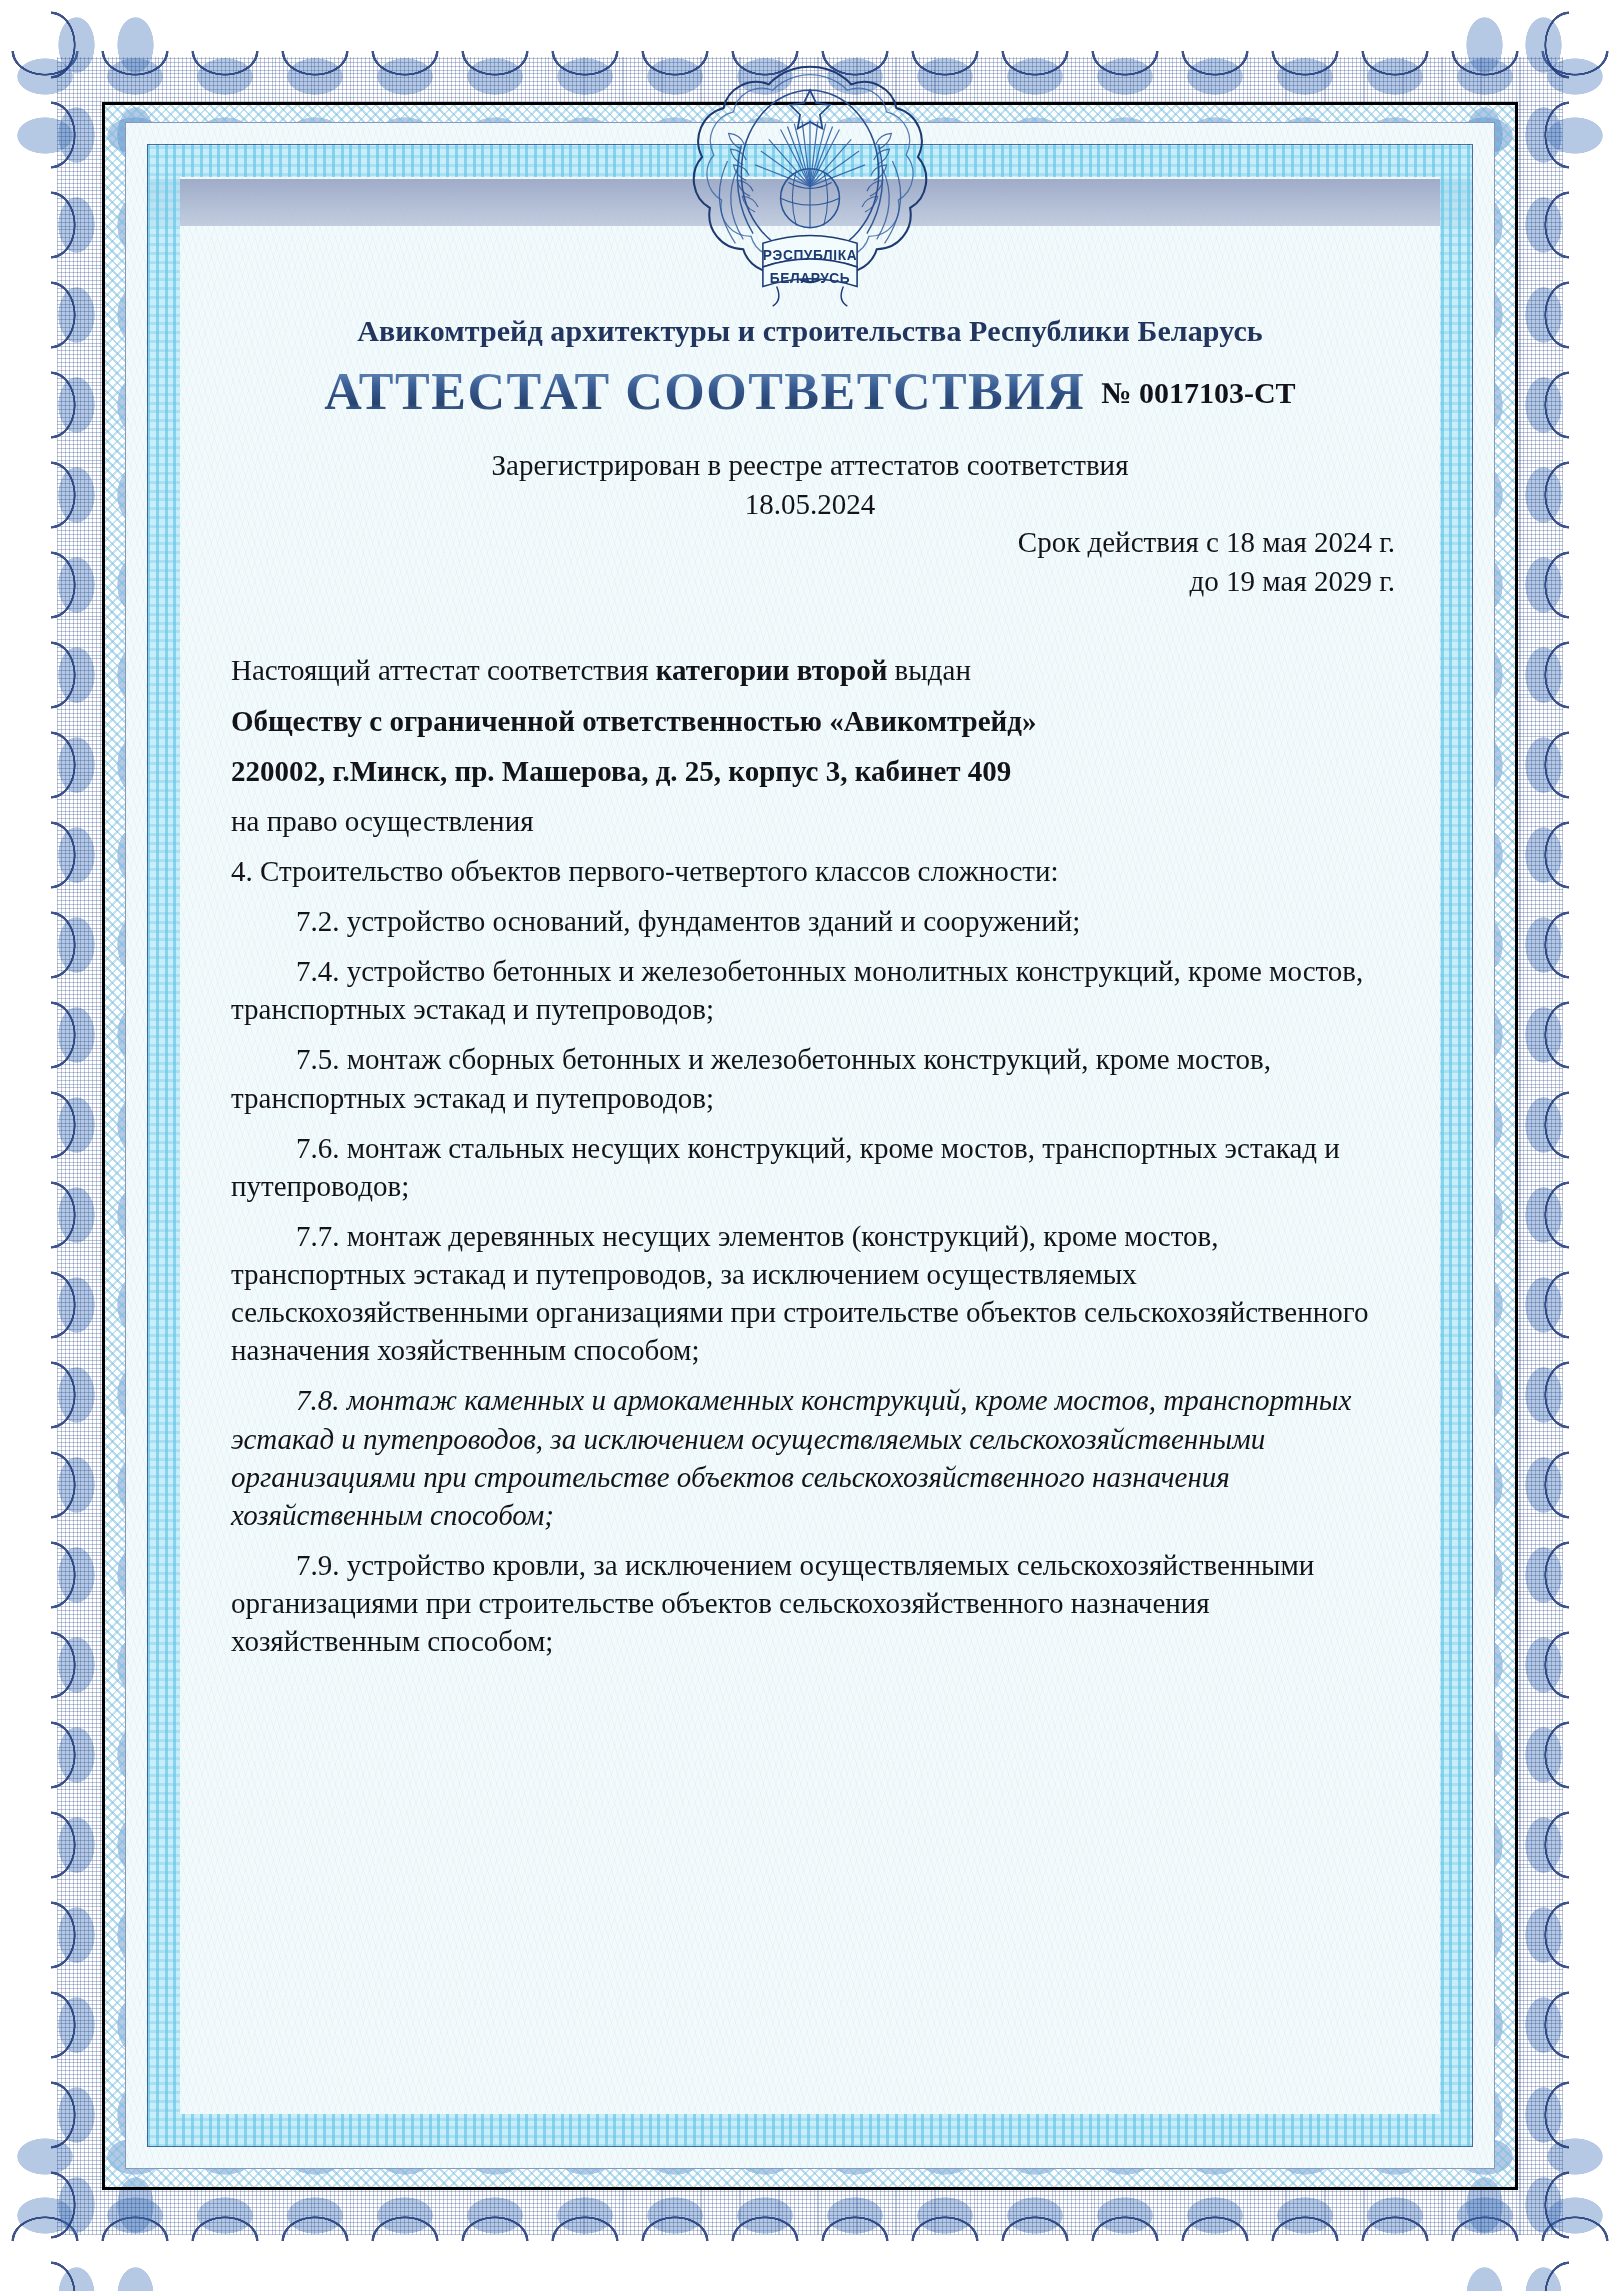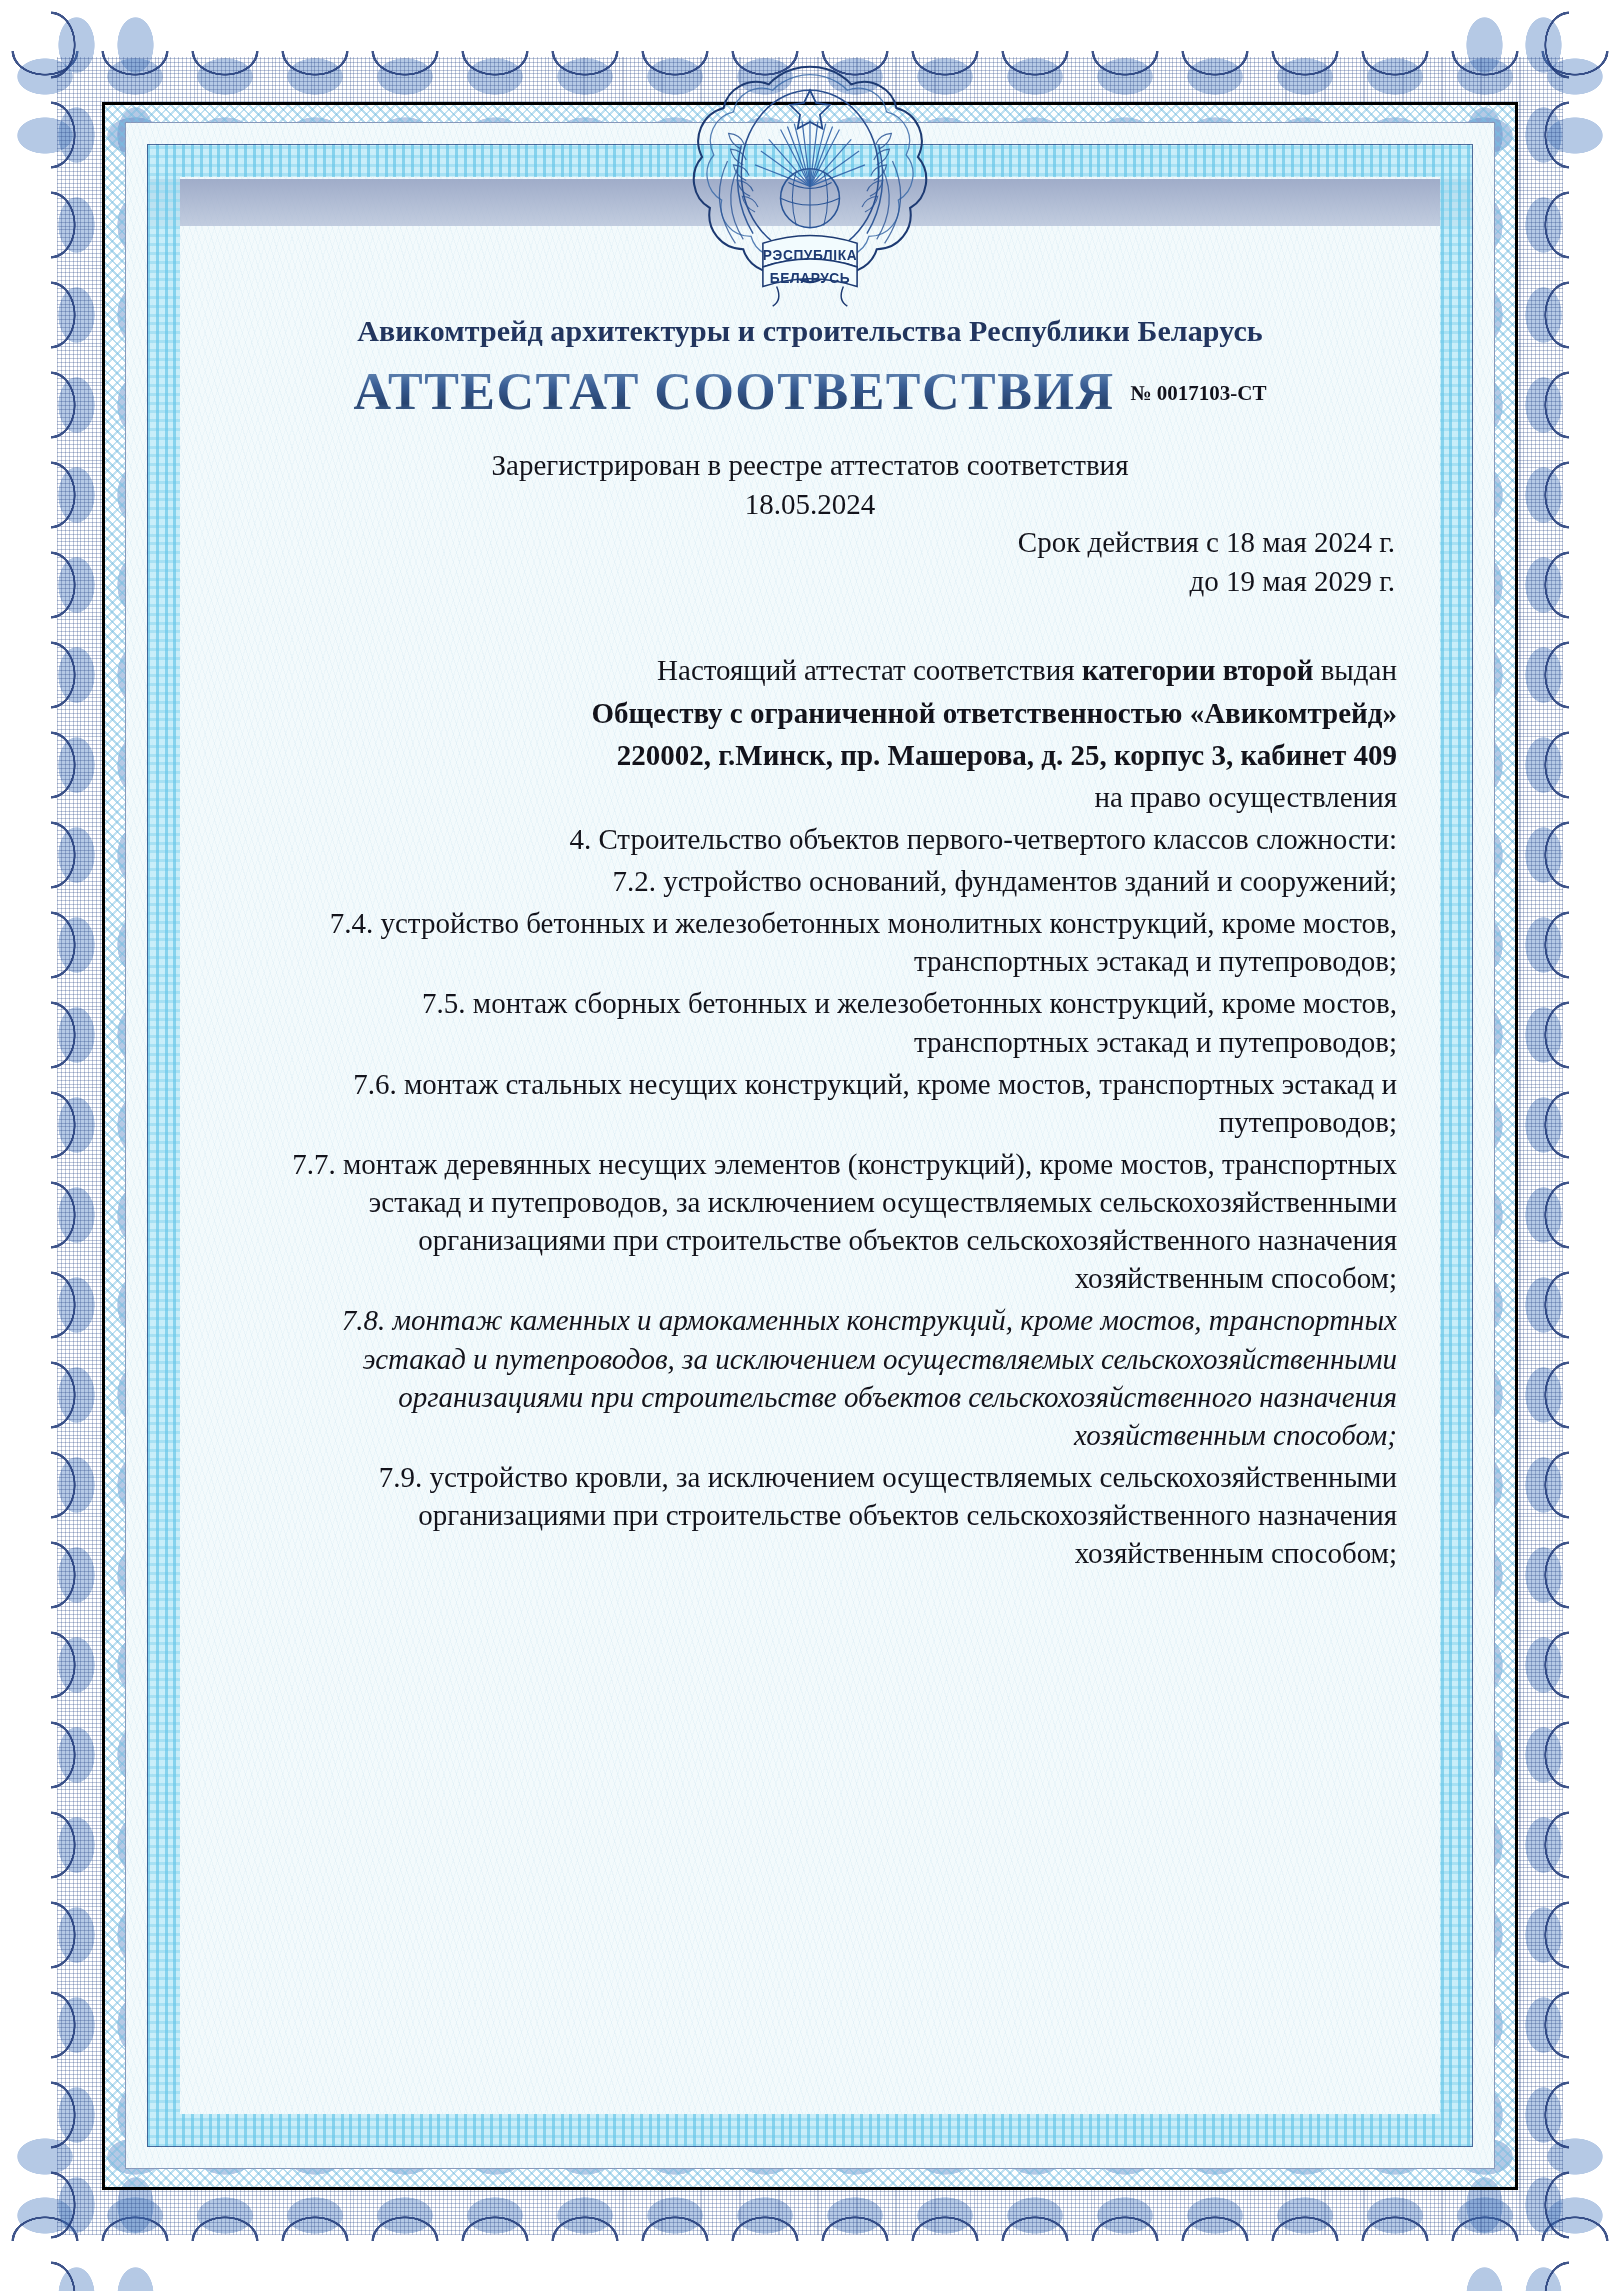--- a/index.html
+++ b/index.html
@@ -134,34 +134,34 @@
   }
   .main-title{
     font-size:52px;font-weight:bold;letter-spacing:1.5px;
     background:linear-gradient(180deg,#7b9ec4 0%,#3a5e95 40%,#27436f 70%,#5e85b3 100%);
     -webkit-background-clip:text;background-clip:text;
     color:transparent;-webkit-text-fill-color:transparent;
     text-shadow:0 0 0 rgba(0,0,0,0);
     white-space:nowrap;
   }
   .cert-no{
-    font-size:21px;font-weight:bold;color:#12121c;white-space:nowrap;
+    font-size:30px;font-weight:bold;color:#12121c;white-space:nowrap;
     position:relative;top:2px;
   }
   .reg-block{
     text-align:center;font-size:29px;line-height:1.33;margin-top:17.6px;
   }
   .validity{
     text-align:right;font-size:29px;line-height:1.33;
     padding-right:5.9px;
   }
   .body-block{
     margin-top:51px;font-size:29px;line-height:1.315;
   }
-  .body-block p{margin:4px;text-align:right;}
+  .body-block p{margin:12px;}
   .b{font-weight:bold;}
   .org-line{font-weight:bold;}
   .list-block{margin-top:0;}
 </style>
 </head>
 <body>
 
 <div id="certificate">
 
   <div class="scallop scallop-top"></div>

